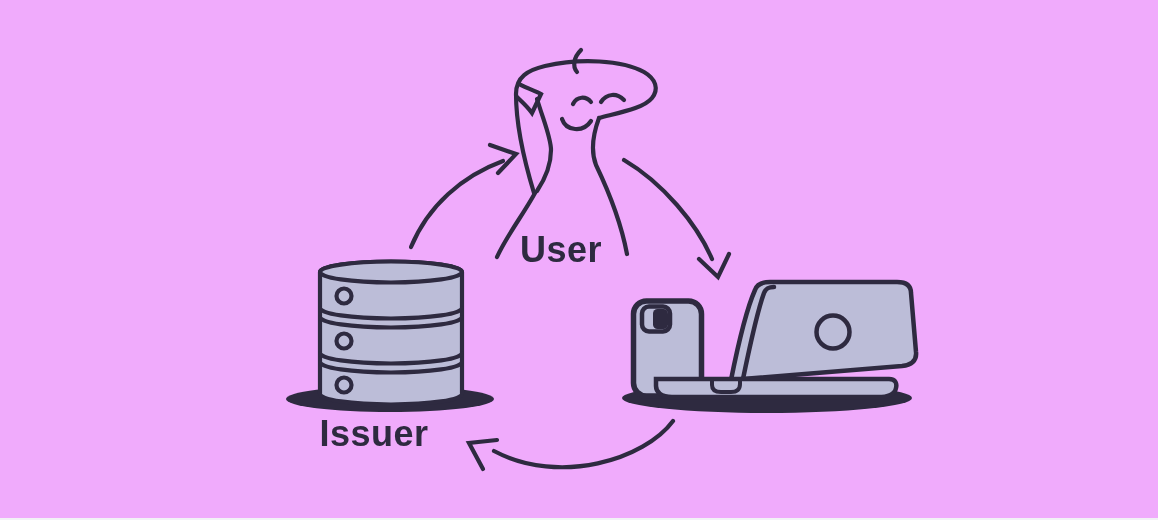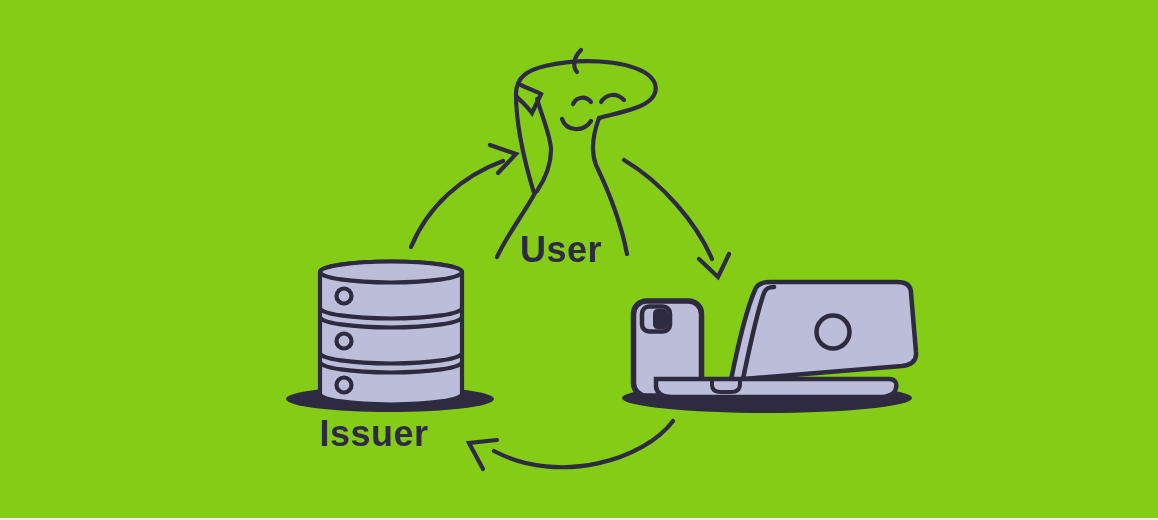--- a/index.html
+++ b/index.html
@@ -1,19 +1,19 @@
 <!DOCTYPE html>
 <html><head>
 <meta charset="utf-8">
 <style>
   html,body{margin:0;padding:0;}
   #stage{
     position:relative;
     width:1158px;height:520px;
-    background:#84cc16;
+    background:#f0abfc;
     overflow:hidden;
     font-family:"Liberation Sans", sans-serif;
   }
   #art{position:absolute;left:0;top:0;}
   .node-label{
     position:absolute;
     transform:translateX(-50%);
     font-weight:700;
     font-size:36px;
     letter-spacing:0.5px;

